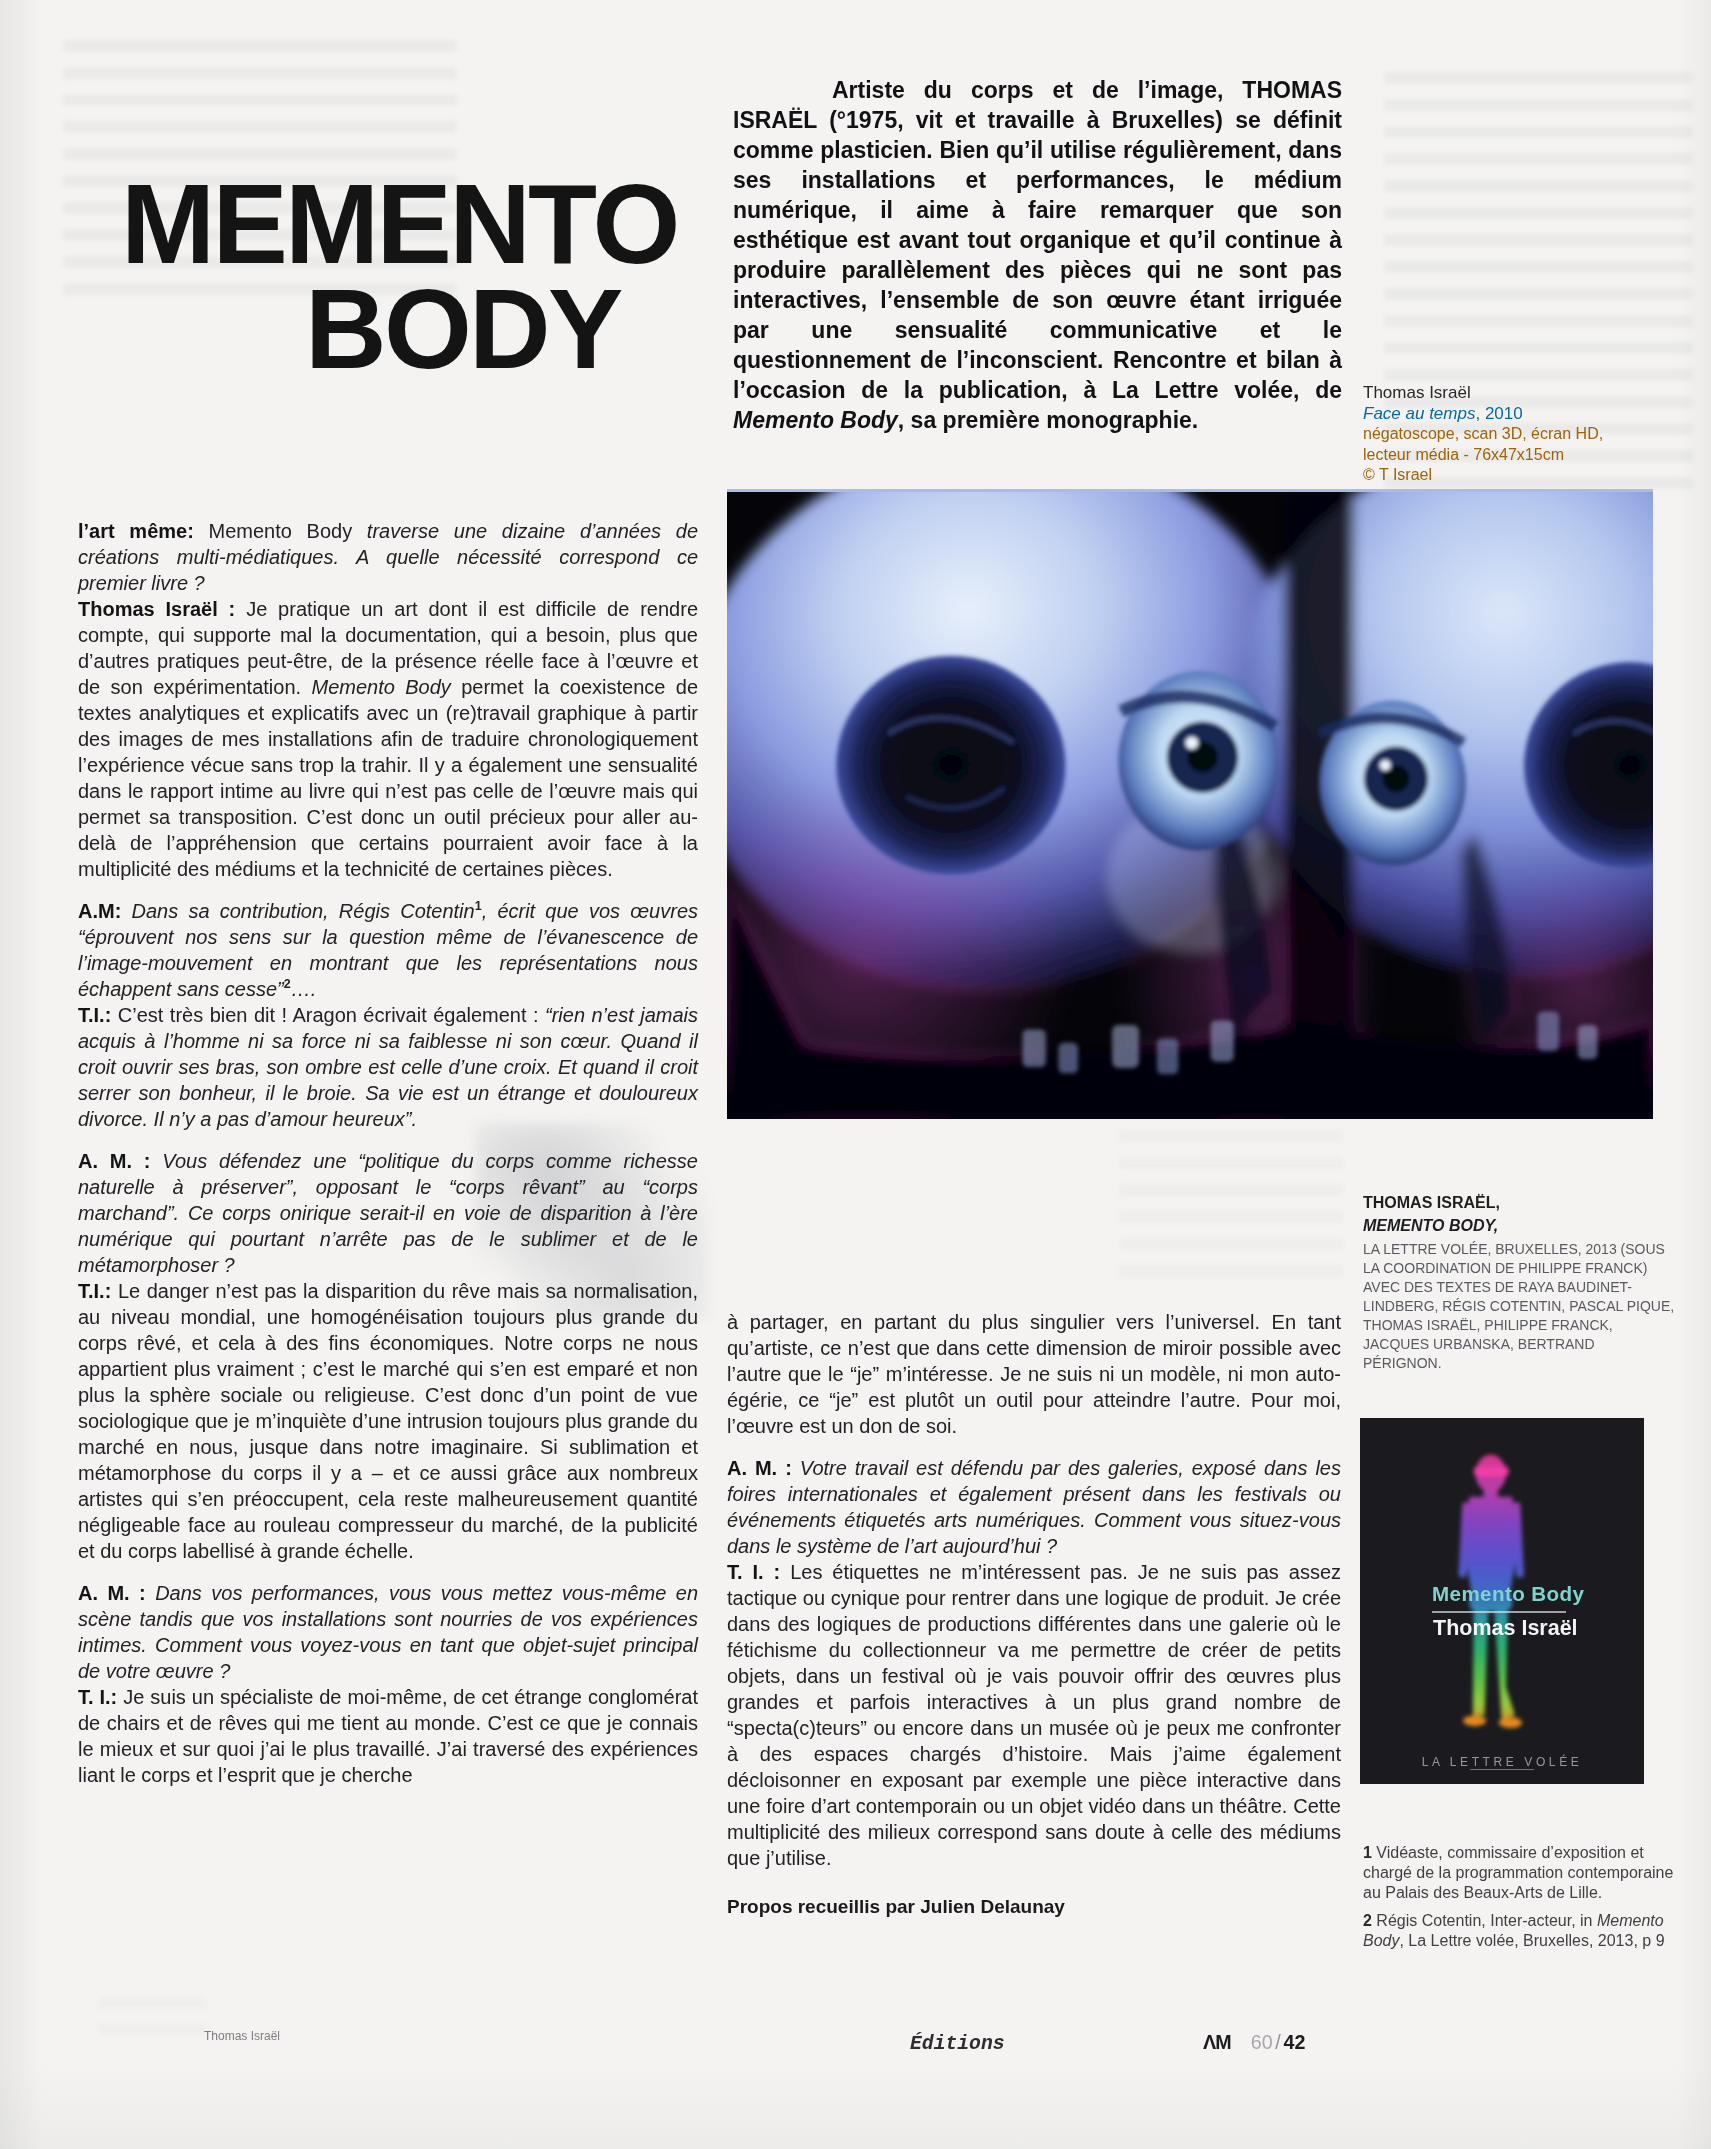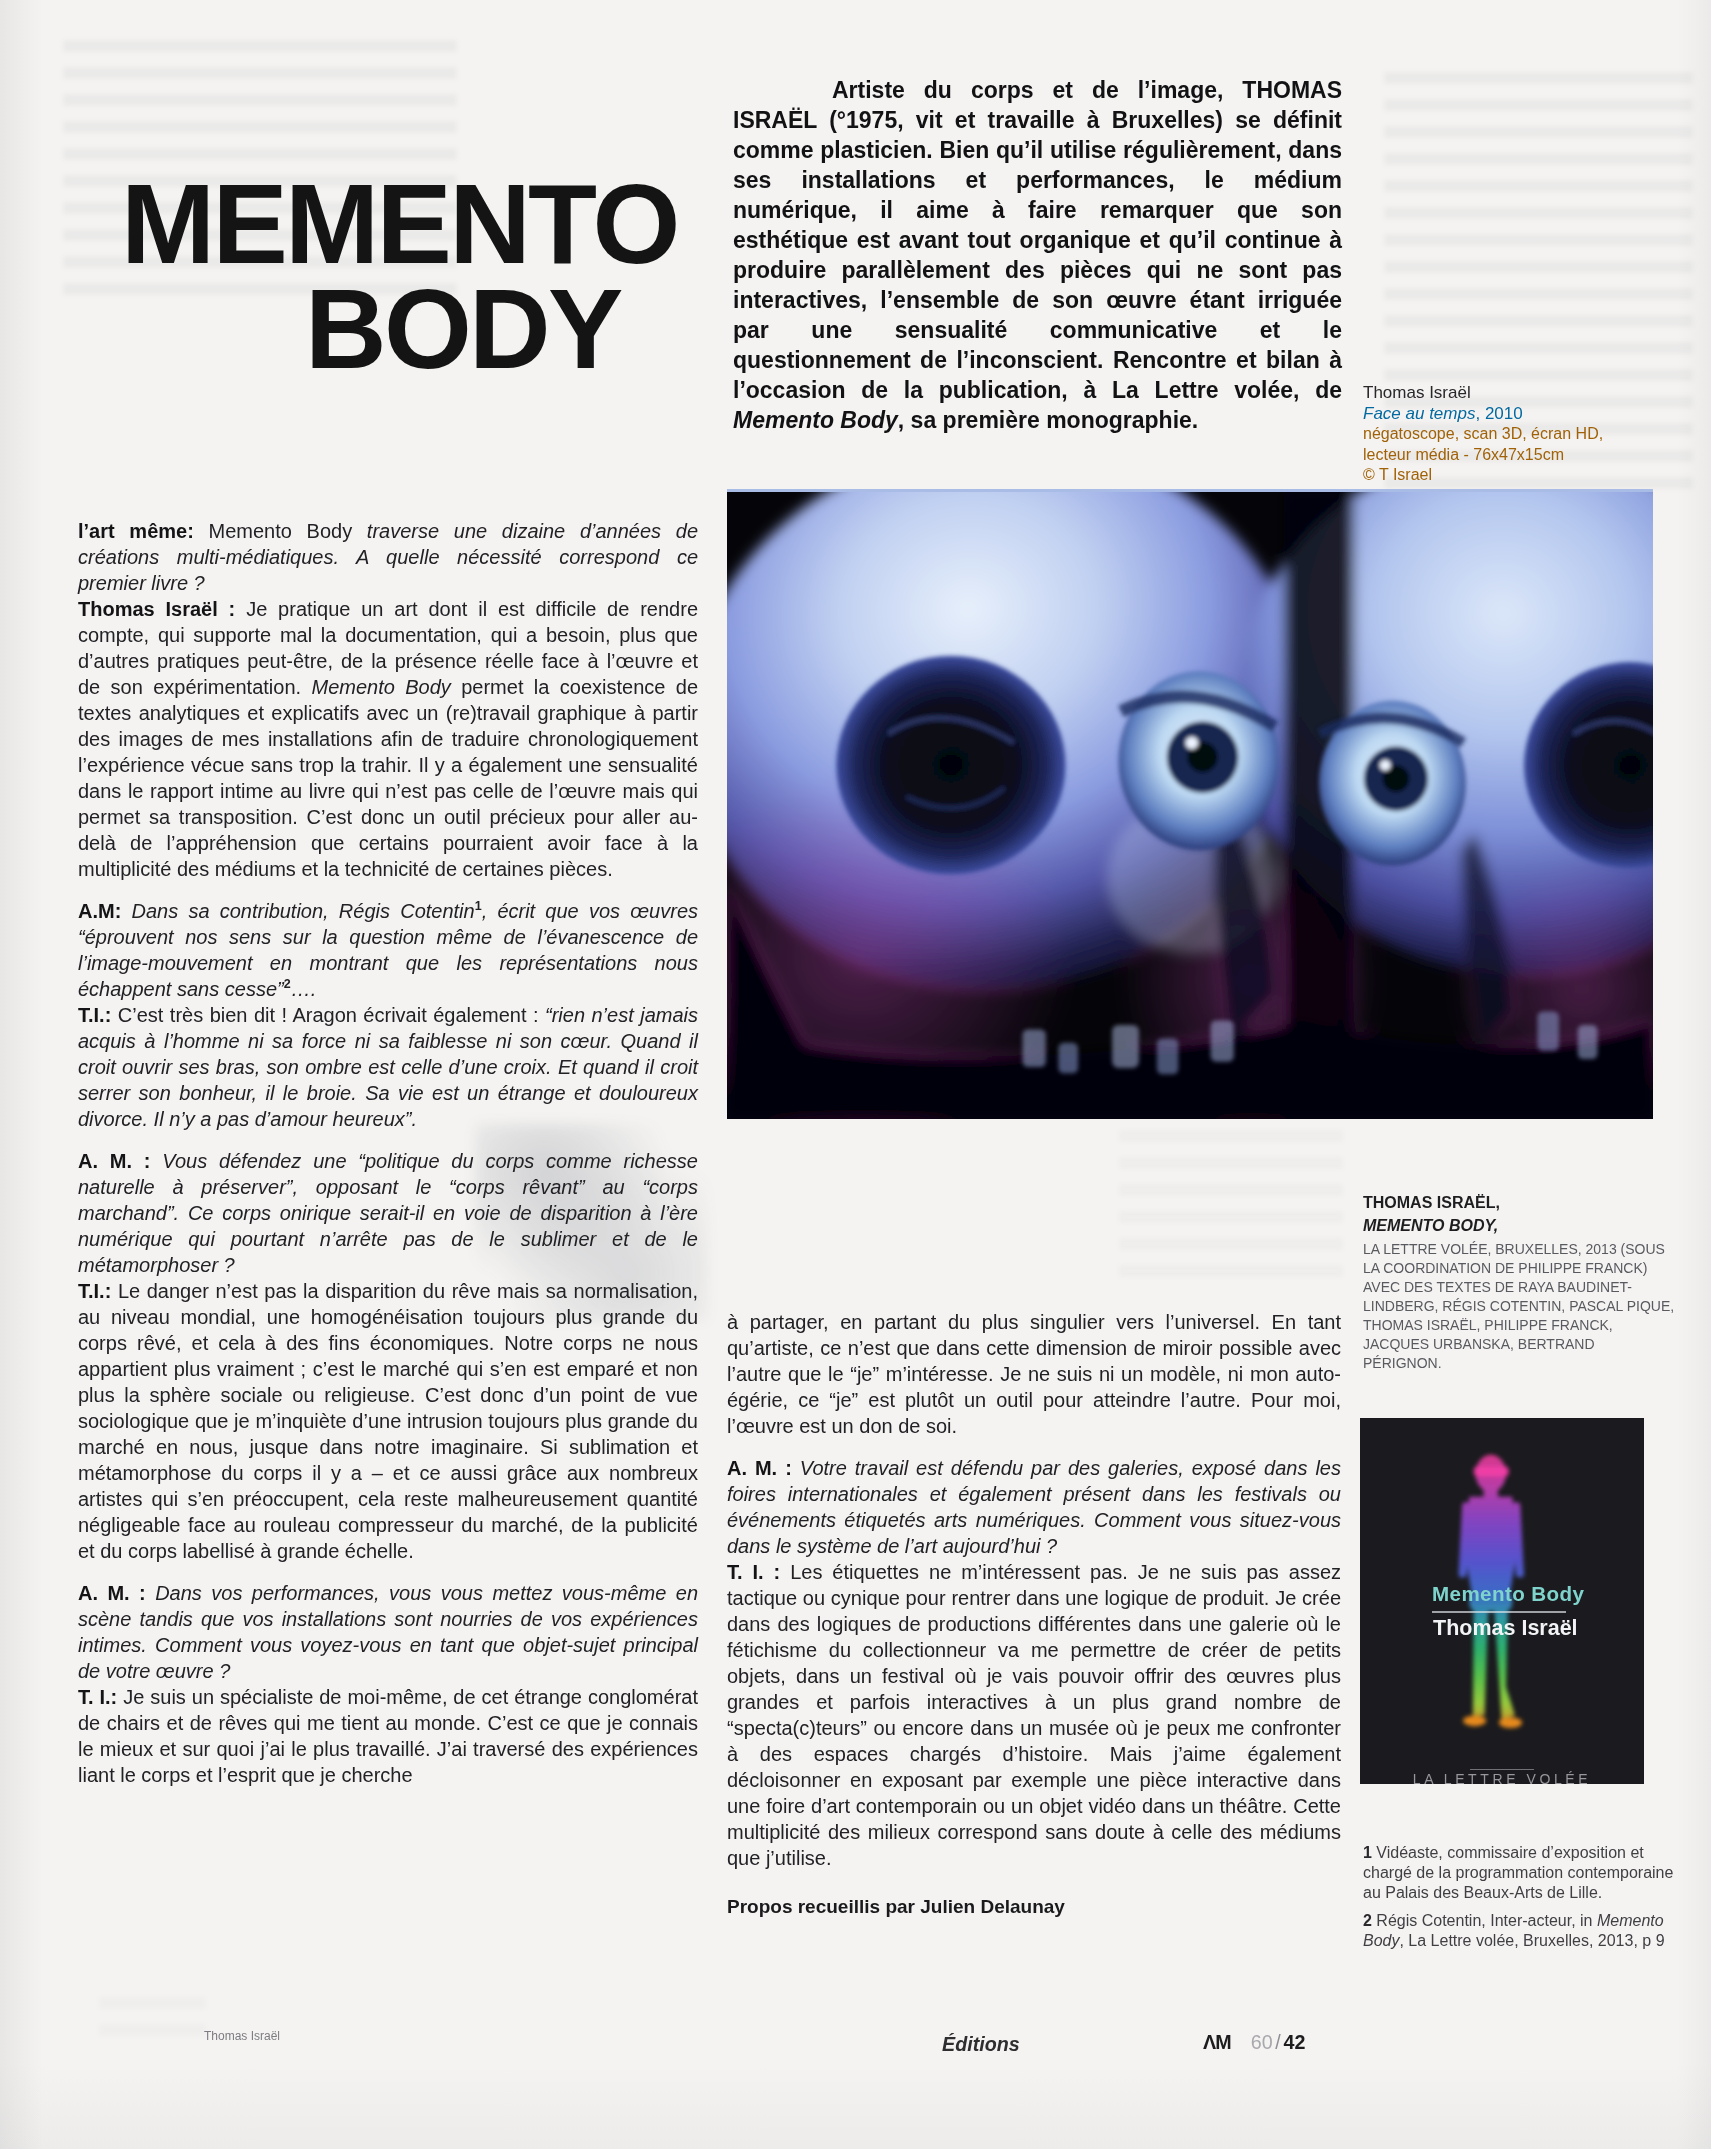--- a/index.html
+++ b/index.html
@@ -59,33 +59,33 @@
   .bi-title{font-weight:700;font-style:italic;font-size:16px;line-height:23px;color:#1e1e20;}
   .bi-details{font-size:14px;line-height:19px;color:#595a60;margin-top:2.7px;}
 
   
   .bookcover{position:absolute;left:1360px;top:1418px;width:284px;height:366px;background:#1b1b1f;
         box-shadow:inset 0 0 36px rgba(0,0,0,.6);}
   .bookcover svg{position:absolute;inset:0;}
   .cv-title{position:absolute;left:72px;top:164px;font-size:20.6px;letter-spacing:0.4px;color:#7fd3cd;font-weight:700;}
   .cv-line{position:absolute;left:72px;top:193px;width:134px;height:1.8px;background:rgba(230,235,240,.65);}
   .cv-author{position:absolute;left:73px;top:198px;font-size:21.5px;color:#f2f3f5;font-weight:700;}
-  .cv-pub{position:absolute;left:0;right:0;top:337px;text-align:center;font-size:14px;letter-spacing:3.6px;color:#97979c;margin-top:16px;}
+  .cv-pub{position:absolute;left:0;right:0;top:337px;text-align:center;font-size:12px;letter-spacing:3.6px;color:#97979c;}
   .cv-pub-line{position:absolute;left:110px;top:351px;width:64px;height:0.9px;background:#707075;}
 
   
   .footnotes{position:absolute;left:1363px;top:1843px;width:328px;font-size:16px;line-height:20px;color:#3f3f44;}
   .footnotes p{margin:0 0 8px 0;}
   .footnotes b{font-weight:700;color:#2a2a2e;}
   .footnotes em{font-style:italic;}
 
   
   .f-artist{position:absolute;left:204px;top:2029px;font-size:12px;color:#7c7c82;}
-  .f-section{position:absolute;left:910px;top:2033px;font-family:Liberation Sans, sans-serif;
-        font-weight:700;font-style:italic;font-size:19.7px;color:#2e2e31;margin-left:32px;}
+  .f-section{position:absolute;left:910px;top:2033px;font-family:Liberation Mono, monospace;
+        font-weight:700;font-style:italic;font-size:19.7px;color:#2e2e31;}
   .f-mark{position:absolute;left:1203px;top:2031px;font-size:19.7px;color:#1d1d1f;}
   .f-mark .logo{font-weight:700;letter-spacing:-0.9px;}
   .f-mark .issue{color:#a8a8ad;font-weight:400;margin-left:20px;}
   .f-mark .sep{color:#8f8f94;font-weight:400;padding:0 2.7px;}
   .f-mark .pg{font-weight:700;}
 </style>
 </head>
 <body>
 
 <div class="page">

